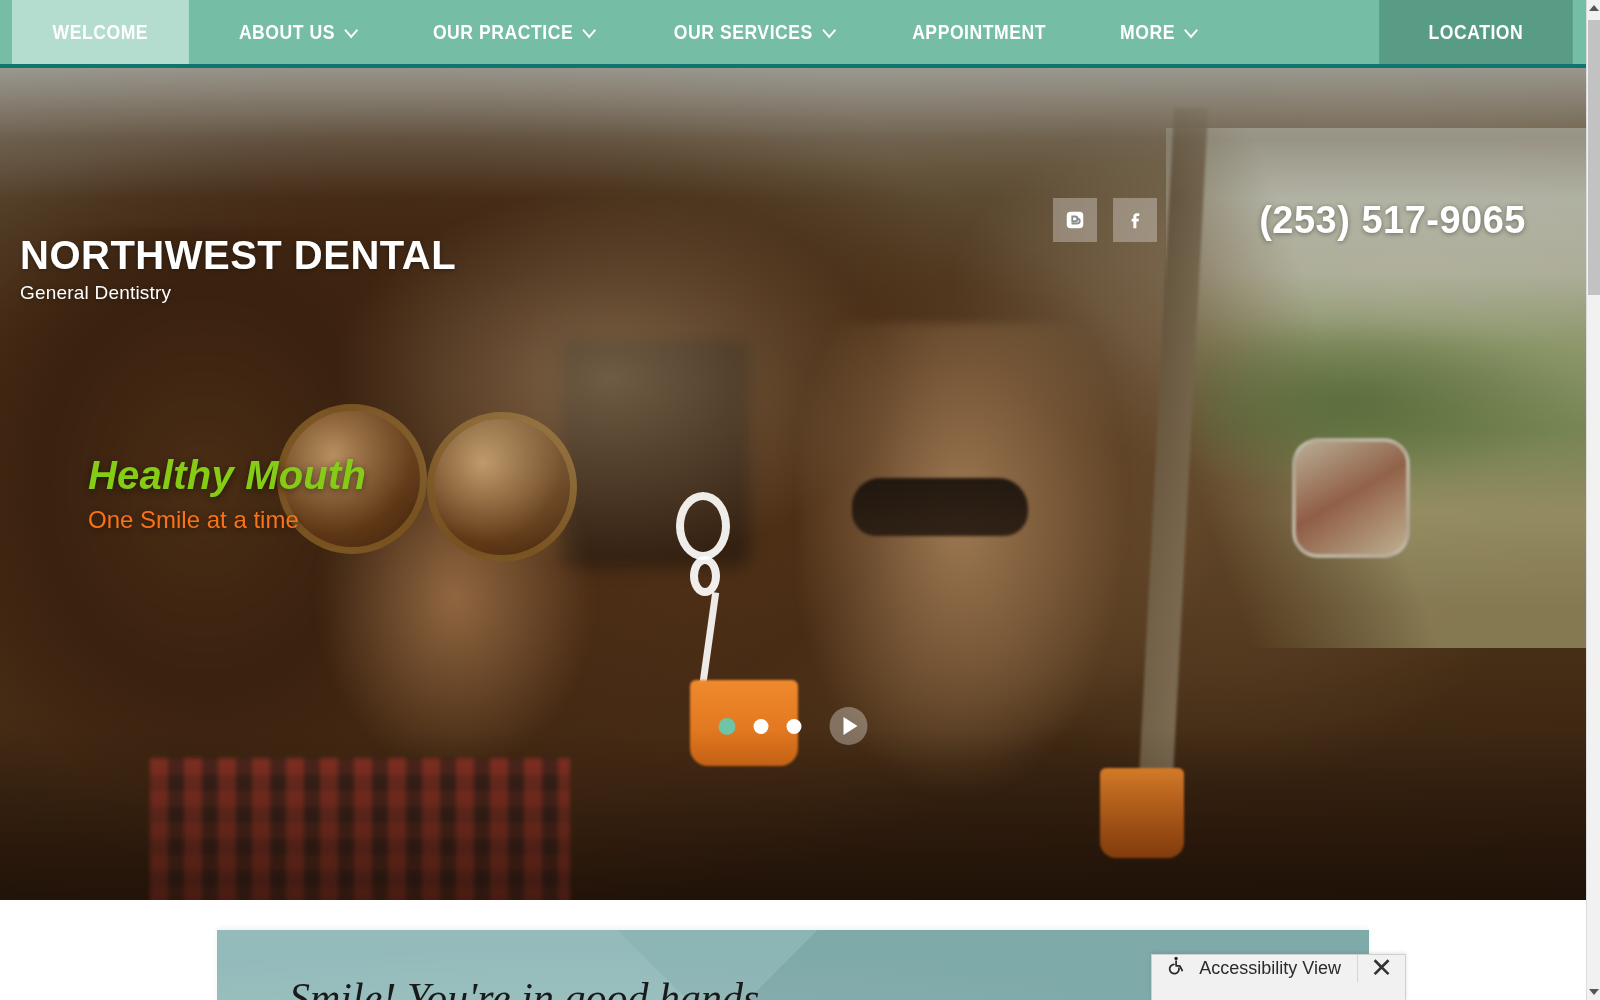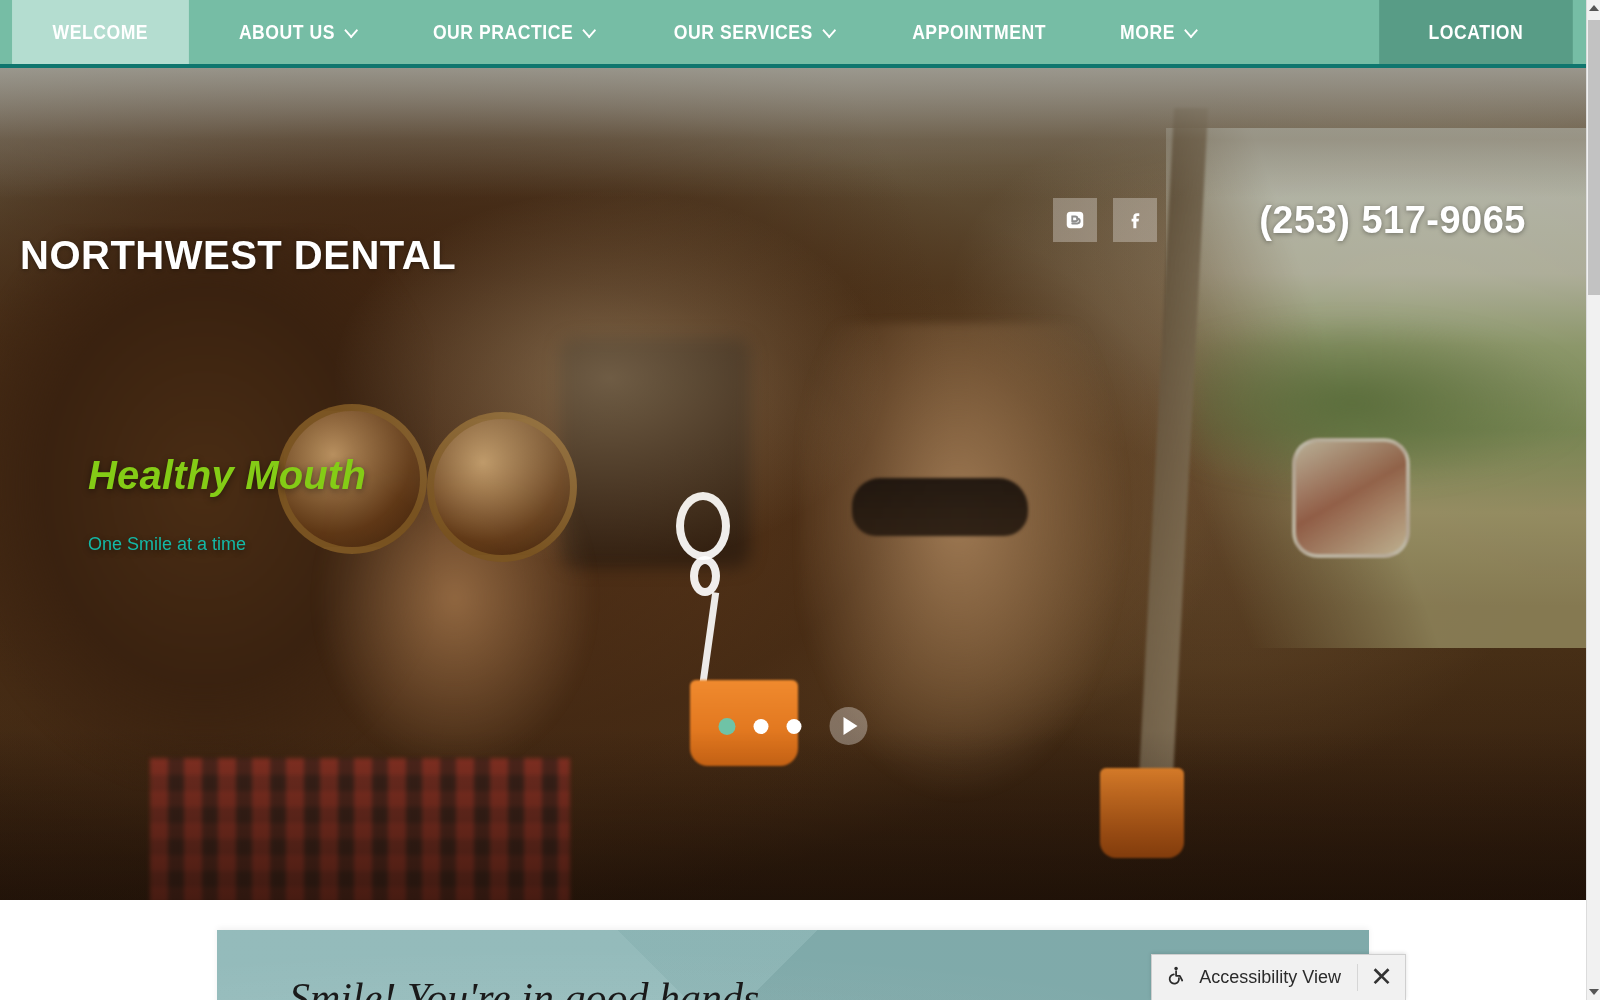--- a/index.html
+++ b/index.html
@@ -298,23 +298,23 @@
   }
   .slide-title {
     color: #84cc16;
     font-size: 40px;
     font-weight: bold;
     letter-spacing: 0.2px;
     text-shadow: 0 2px 7px rgba(0,0,0,0.45);
     font-style: italic;
   }
   .slide-sub {
-    color: #14b8a6;
-    font-size: 18px;
-    margin-top: 36px;
+    color: #f97316;
+    font-size: 24px;
+    margin-top: 8px;
     text-shadow: 0 2px 6px rgba(0,0,0,0.45);
   }
   .cta-button {
     margin-top: 38px;
     width: 360px; height: 84px;
     background: #ffffff;
     border-bottom: 5px solid #4f9581;
     display: flex;
     align-items: center;
     justify-content: center;
@@ -396,21 +396,21 @@
     font-size: 42px;
     color: #1a1a1a;
     white-space: nowrap;
   }
 
   
   .a11y-widget {
     position: absolute;
     right: 194px; bottom: 0;
     display: flex;
-    align-items: center;
+    align-items: flex-start;
     height: 46px;
     background: #f1f1f1;
     border: 1px solid #cfcfcf;
     border-bottom: none;
     box-shadow: 0 -1px 4px rgba(0,0,0,0.12);
     z-index: 60;
   }
   .a11y-main {
     display: flex; align-items: center; gap: 11px;
     padding: 0 16px 0 14px;
@@ -532,20 +532,21 @@
       </div>
       <div class="hero-cup"></div>
       <div class="hero-cup2"></div>
       <div class="hero-plaid"></div>
       <div class="hero-flare"></div>
       <div class="hero-topbar-glow"></div>
       <div class="hero-bottom-shadow"></div>
 
       <div class="logo-block">
         <div class="logo-title">NORTHWEST DENTAL</div>
+        <div class="logo-sub">General Dentistry</div>
       </div>
 
       <div class="hero-topright">
         <div class="social-btn">
           <svg width="22" height="22" viewBox="0 0 24 24" aria-hidden="true">
             <rect x="3" y="3" width="18" height="18" rx="4" fill="#ffffff"></rect>
             <path d="M9 8.2h3.1a2.6 2.6 0 010 5.2H9V8.2zm0 7.6h5.6a2.6 2.6 0 000-5.2h-.5" fill="none" stroke="#8e8e8e" stroke-width="2" stroke-linecap="round"></path>
           </svg>
         </div>
         <div class="social-btn">

